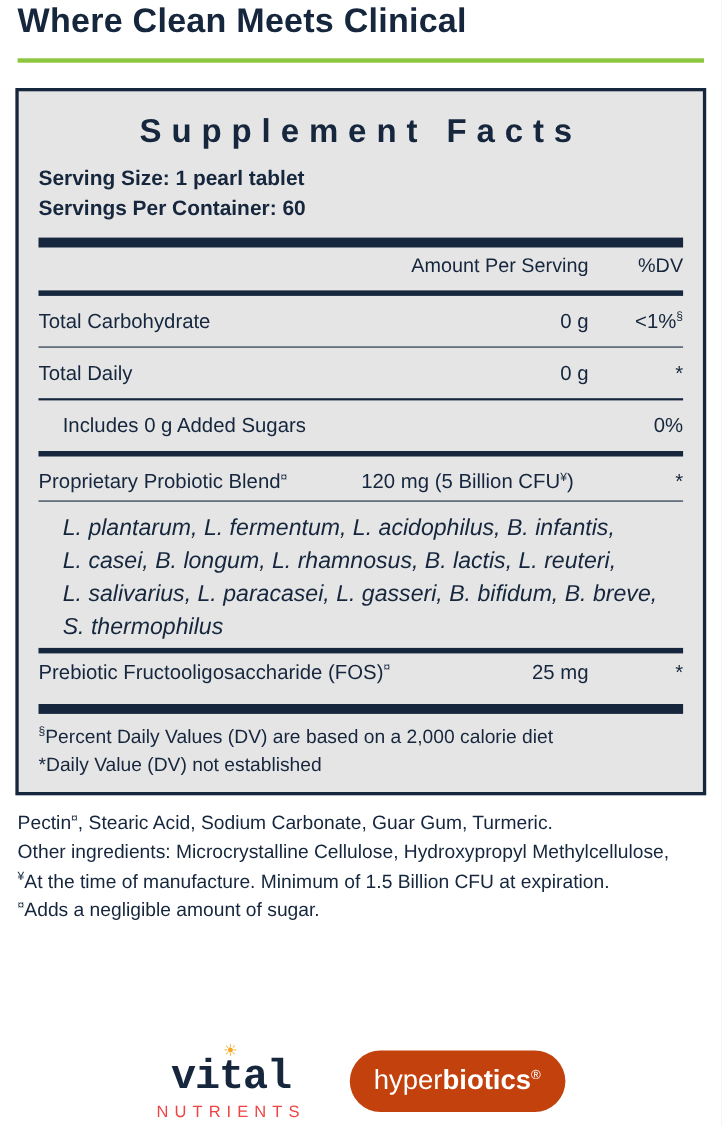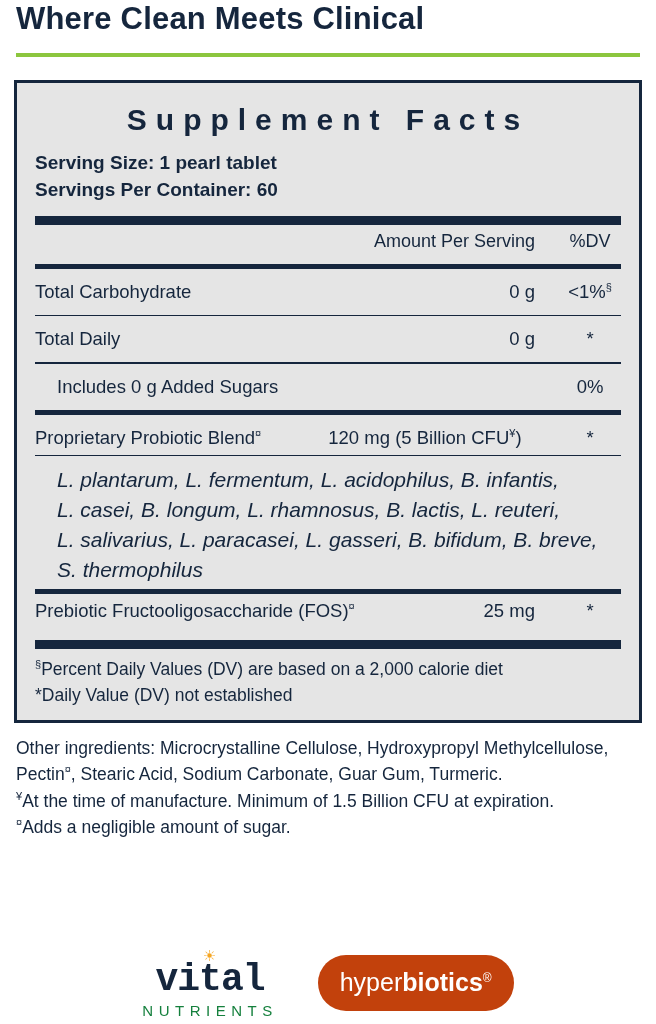--- a/index.html
+++ b/index.html
@@ -86,21 +86,21 @@
   .row-divider td {
     padding: 0;
   }
   .hr-thin {
     height: 1.5px;
     background: #15263d;
     width: 100%;
   }
   .col-name { text-align: left; }
   .col-amt  { text-align: right; padding-right: 24px !important; white-space: nowrap; }
-  .col-dv   { text-align: center; width: 62px; white-space: nowrap; }
+  .col-dv   { text-align: right; width: 62px; white-space: nowrap; }
 
   .head-row td {
     font-size: 18px;
     padding-bottom: 6px;
   }
   .indent { padding-left: 22px !important; }
 
   .blend-row td { padding-top: 7px; padding-bottom: 7px; margin-left: 20px; }
   .blend-name { white-space: nowrap; }
   .blend-amt {
@@ -157,21 +157,21 @@
   .vital-word {
     font-size: 38px;
     font-weight: bold;
     color: #15263d;
     letter-spacing: -1px;
     font-family: Liberation Mono, monospace;
   }
   .vital-sub {
     font-size: 15px;
     letter-spacing: 5.5px;
-    color: #15803d;
+    color: #ef4444;
     margin-top: 4px;
   }
   .hyper-pill {
     background: #c2410c;
     border-radius: 30px;
     padding: 13px 22px 14px 22px;
     color: #ffffff;
     font-size: 25px;
     white-space: nowrap;
   }
@@ -274,22 +274,22 @@
 
     <div class="bar-thick"></div>
 
     <div class="footnotes">
       <div><sup>§</sup><span>Percent Daily Values (DV) are based on a 2,000 calorie diet</span></div>
       <div>*Daily Value (DV) not established</div>
     </div>
   </div>
 
   <div class="other">
+    <div><span>Pectin</span><sup>¤</sup><span>, Stearic Acid, Sodium Carbonate, Guar Gum, Turmeric.</span></div>
     <div>Other ingredients: Microcrystalline Cellulose, Hydroxypropyl Methylcellulose,</div>
-    <div><span>Pectin</span><sup>¤</sup><span>, Stearic Acid, Sodium Carbonate, Guar Gum, Turmeric.</span></div>
     <div><sup>¥</sup><span>At the time of manufacture. Minimum of 1.5 Billion CFU at expiration.</span></div>
     <div><sup>¤</sup><span>Adds a negligible amount of sugar.</span></div>
   </div>
 
   <div class="logos">
     <div class="vital-logo">
       <div class="vital-sun">☀</div>
       <div class="vital-word">vital</div>
       <div class="vital-sub">NUTRIENTS</div>
     </div>

